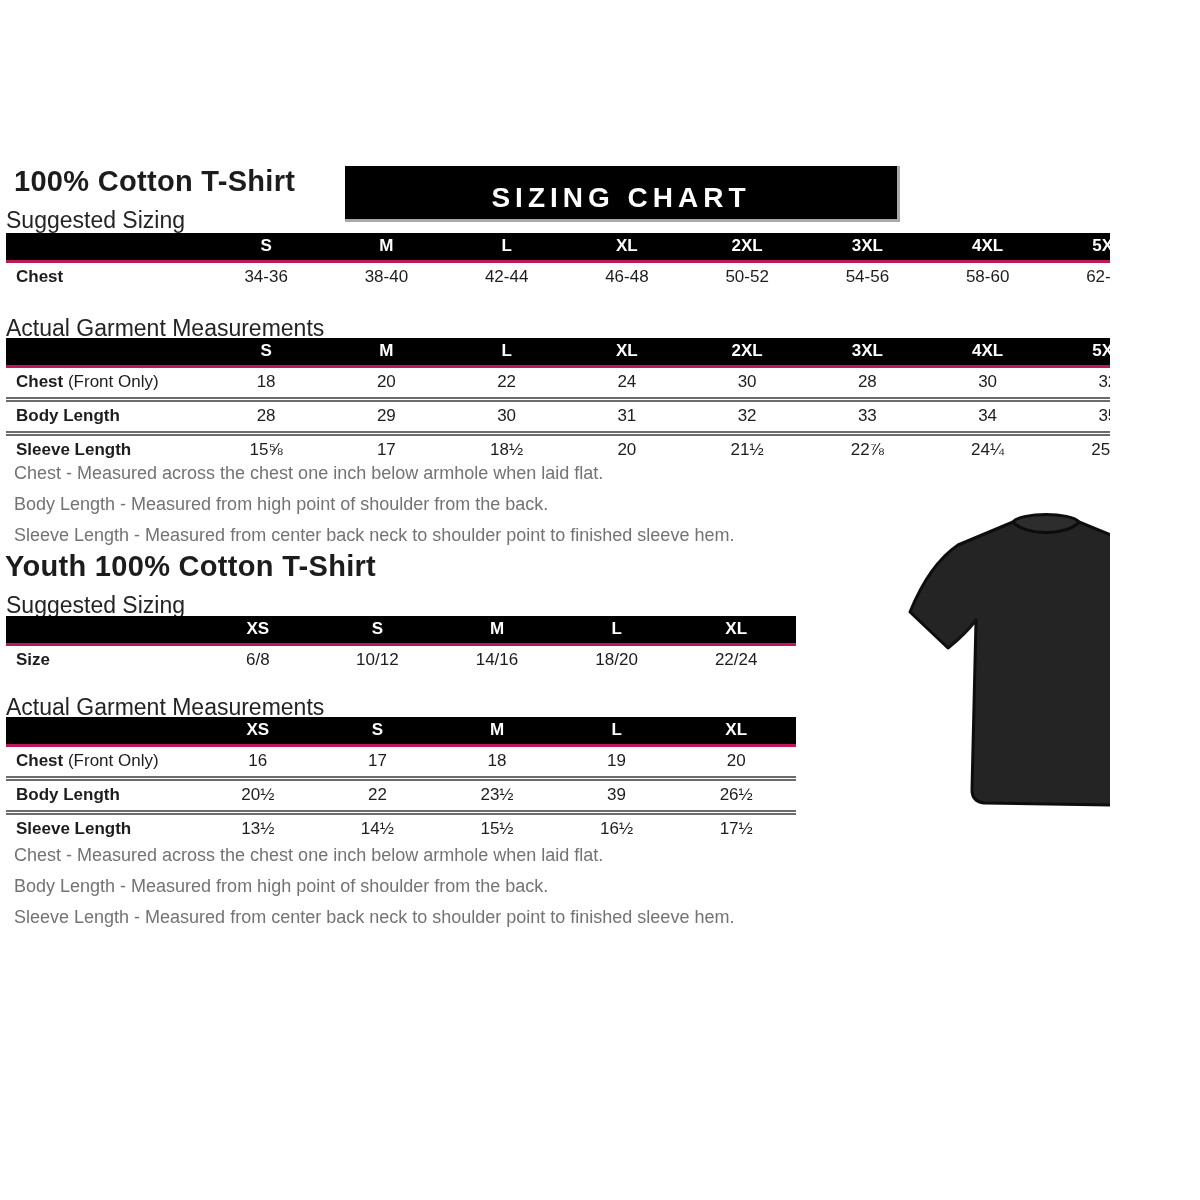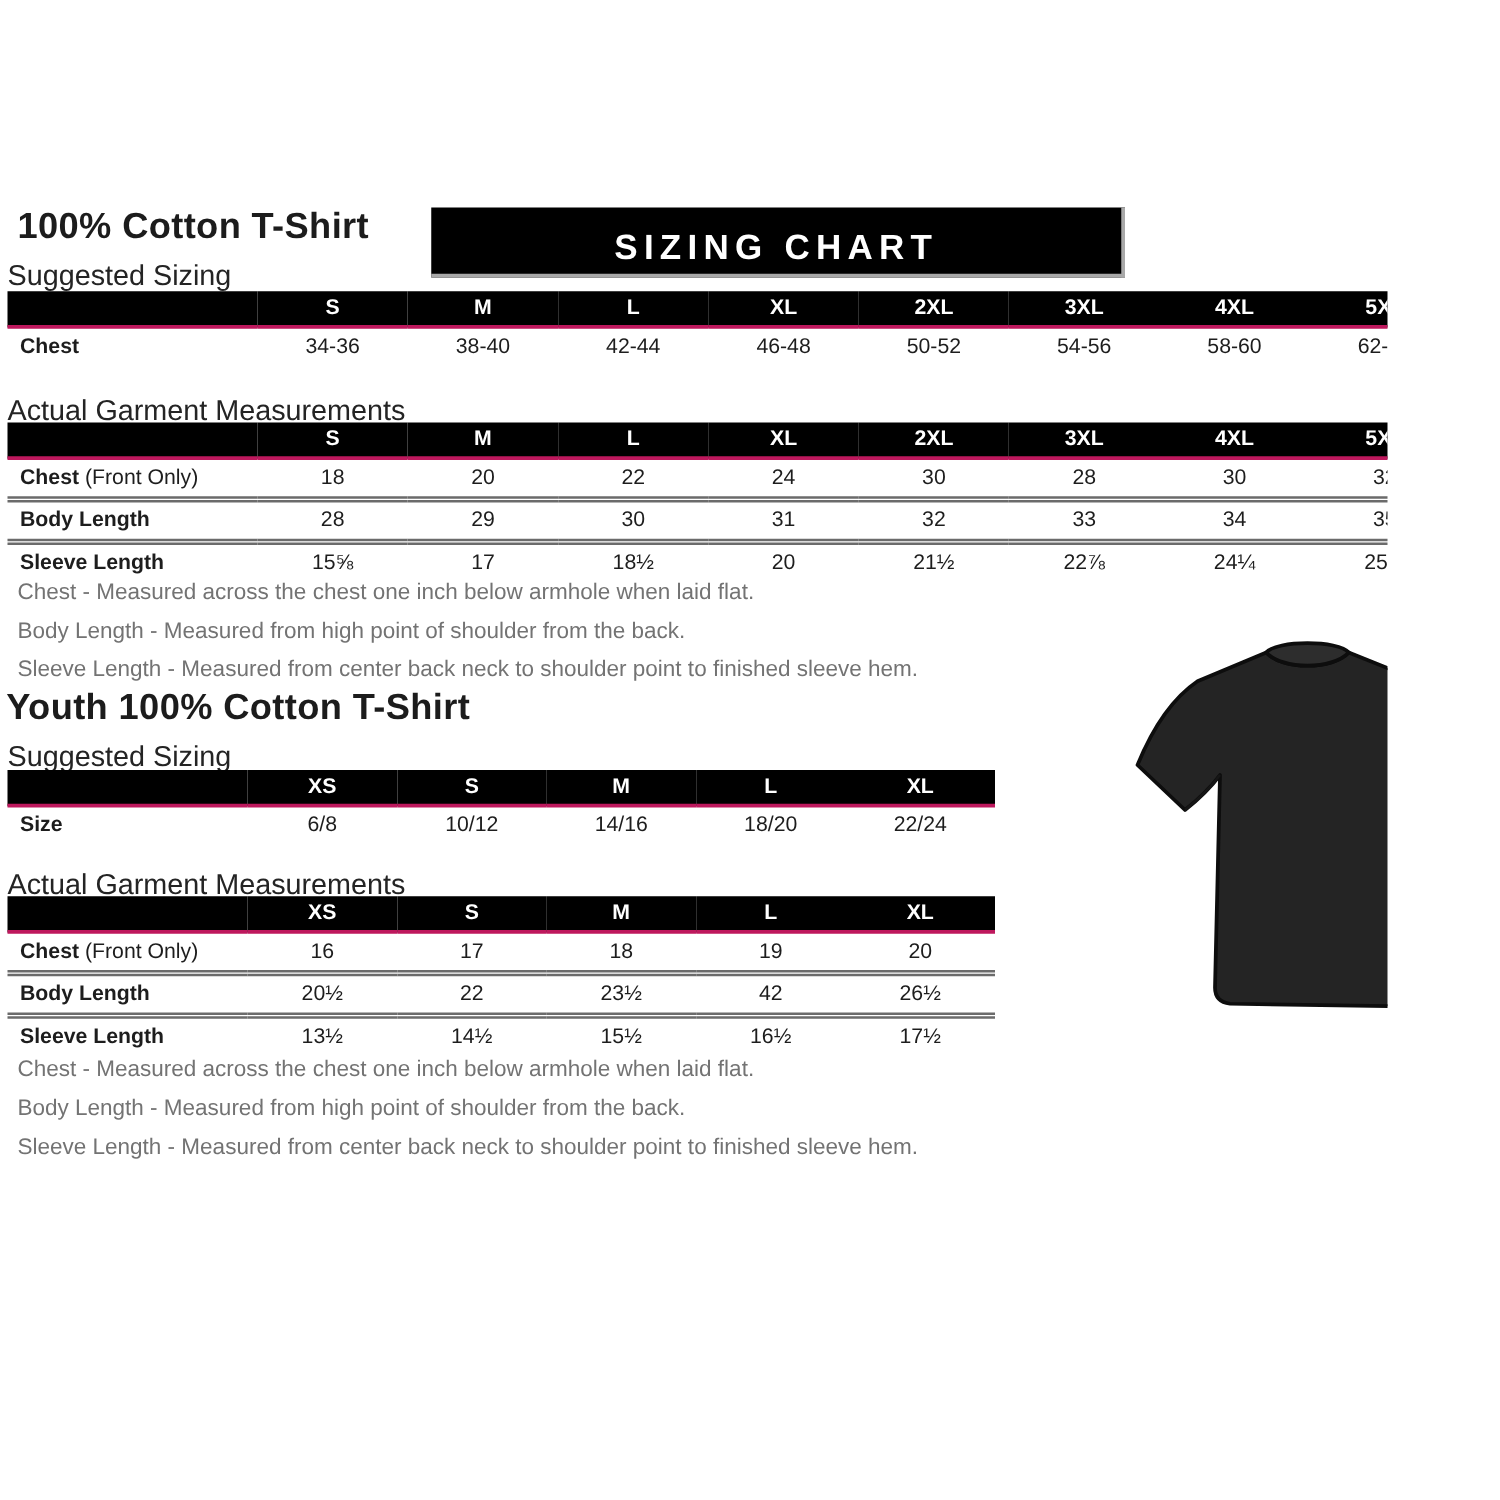--- a/index.html
+++ b/index.html
@@ -183,21 +183,21 @@
         <td>17</td>
         <td>18</td>
         <td>19</td>
         <td>20</td>
       </tr>
       <tr class="sep-row">
         <td class="rowlabel"><span class="lbl">Body Length</span><span></span></td>
         <td>20½</td>
         <td>22</td>
         <td>23½</td>
-        <td>42</td>
+        <td>39</td>
         <td>26½</td>
       </tr>
       <tr class="sep-row">
         <td class="rowlabel"><span class="lbl">Sleeve Length</span><span></span></td>
         <td>13½</td>
         <td>14½</td>
         <td>15½</td>
         <td>16½</td>
         <td>17½</td>
       </tr>

